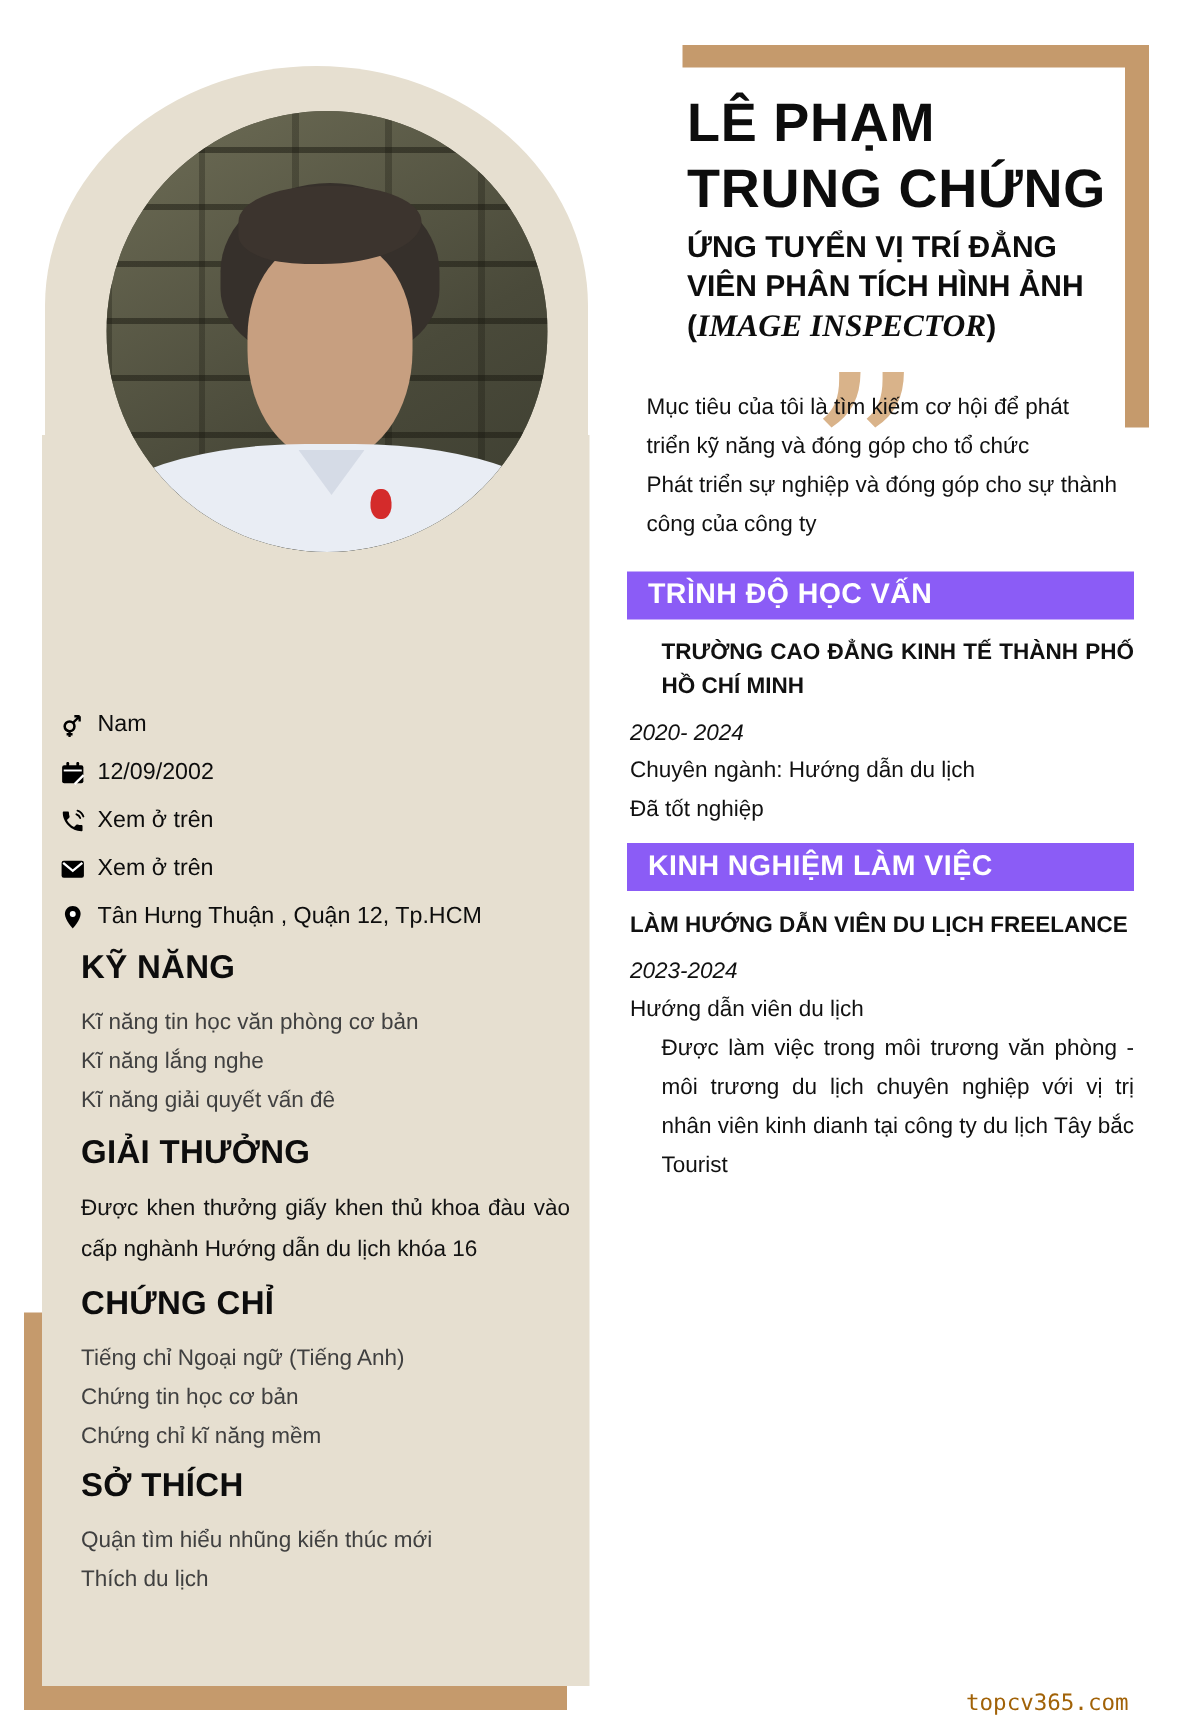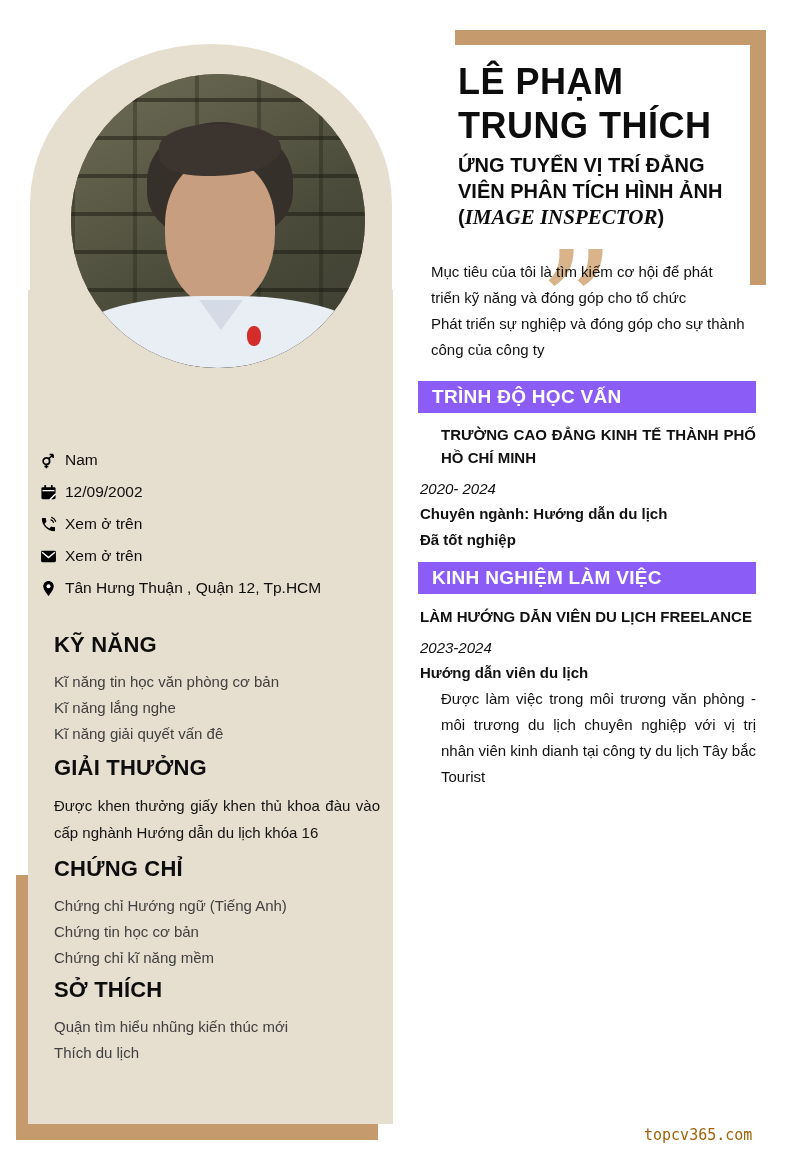--- a/index.html
+++ b/index.html
@@ -57,25 +57,25 @@
        font-size:19px;font-weight:700;line-height:32px;padding-left:14px;box-sizing:border-box;
        z-index:4;letter-spacing:.3px;}
   .bar-edu{top:381px;}
   .bar-exp{top:562px;}
 
   .edu-block{left:420px;top:423px;width:336px;font-size:15px;z-index:4;}
   .exp-block{left:420px;top:605px;width:336px;font-size:15px;z-index:4;}
   .blk-title{font-weight:700;line-height:23px;margin-bottom:8px;}
   .justify{text-align:justify;margin-left:21px;}
   .years{font-style:italic;line-height:24px;}
-  .line{line-height:26px;font-weight:bold;}
+  .line{line-height:26px;}
   .desc{line-height:26px;}
 
   
-  .contact{left:40px;top:444px;width:340px;z-index:4;}
+  .contact{left:40px;top:467px;width:340px;z-index:4;}
   .crow{display:flex;align-items:center;height:32px;font-size:15.5px;color:#0d0d0d;}
   .cicon{width:17px;height:17px;margin-right:8px;flex:0 0 17px;}
 
   
   .lsec{left:54px;width:326px;z-index:4;}
   .sec0{top:632px;} .sec1{top:755px;} .sec2{top:856px;} .sec3{top:977px;}
   .lsec h3{margin:0 0 11px 0;font-size:22px;font-weight:700;color:#0d0d0d;letter-spacing:.2px;}
   .lsec .it{font-size:15px;line-height:26px;color:#404040;}
   .lsec .para{font-size:15px;line-height:27px;text-align:justify;color:#131313;}
 
@@ -97,21 +97,21 @@
   <div class="abs photo">
     <div class="wall"></div>
     <div class="hair"></div>
     <div class="face"></div>
     <div class="fringe"></div>
     <div class="shirt"></div>
     <div class="collar"></div>
     <div class="logo"></div>
   </div>
 
-  <div class="abs name">LÊ PHẠM TRUNG THÍCH</div>
+  <div class="abs name">LÊ PHẠM TRUNG CHỨNG</div>
   <div class="abs subtitle">
     <span>ỨNG TUYỂN VỊ TRÍ ĐẲNG VIÊN PHÂN TÍCH HÌNH ẢNH</span>
     <span class="role-line"><span>(</span><span class="role-serif">IMAGE INSPECTOR</span><span>)</span></span>
   </div>
 
   <div class="abs quote-mark">”</div>
   <div class="abs quote-text">
     <div>Mục tiêu của tôi là tìm kiếm cơ hội để phát triển kỹ năng và đóng góp cho tổ chức</div>
     <div>Phát triển sự nghiệp và đóng góp cho sự thành công của công ty</div>
   </div>
@@ -181,21 +181,21 @@
     <div class="it">Kĩ năng giải quyết vấn đê</div>
   </div>
 
   <div class="abs lsec sec1">
     <h3>GIẢI THƯỞNG</h3>
     <div class="para">Được khen thưởng giấy khen thủ khoa đàu vào cấp nghành Hướng dẫn du lịch khóa 16</div>
   </div>
 
   <div class="abs lsec sec2">
     <h3>CHỨNG CHỈ</h3>
-    <div class="it">Chứng chỉ Hướng ngữ (Tiếng Anh)</div>
+    <div class="it">Tiếng chỉ Ngoại ngữ (Tiếng Anh)</div>
     <div class="it">Chứng tin học cơ bản</div>
     <div class="it">Chứng chỉ kĩ năng mềm</div>
   </div>
 
   <div class="abs lsec sec3">
     <h3>SỞ THÍCH</h3>
     <div class="it">Quận tìm hiểu nhũng kiến thúc mới</div>
     <div class="it">Thích du lịch</div>
   </div>
 

